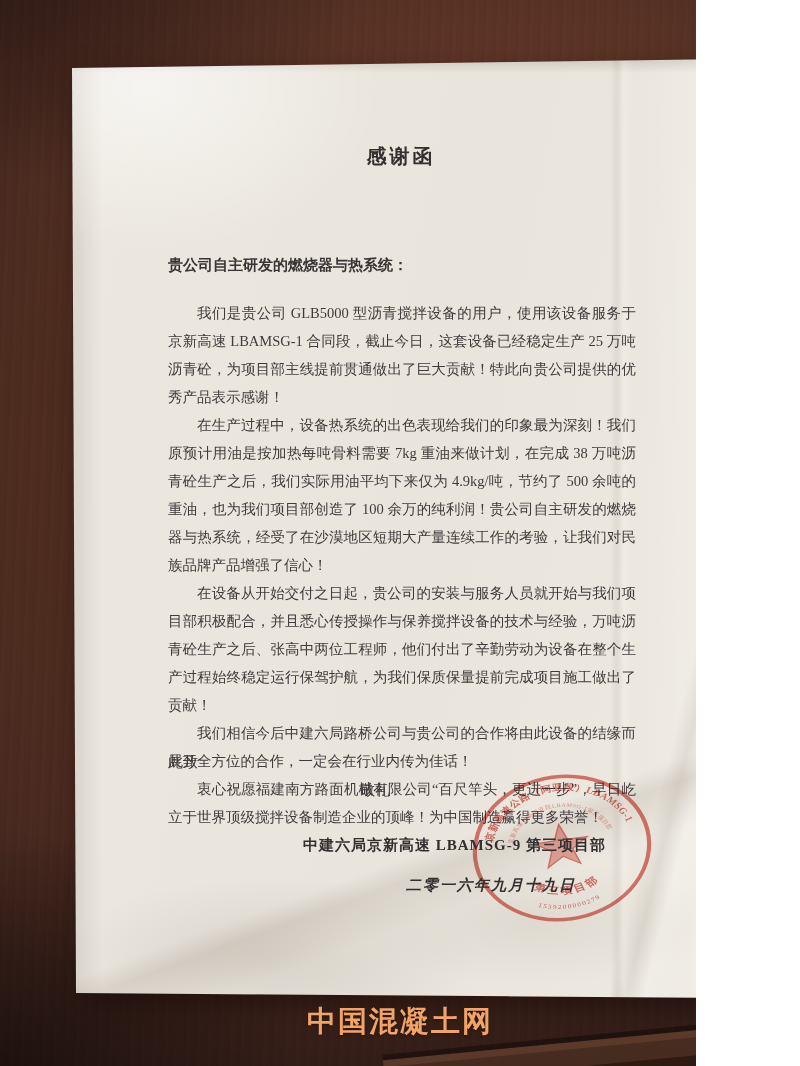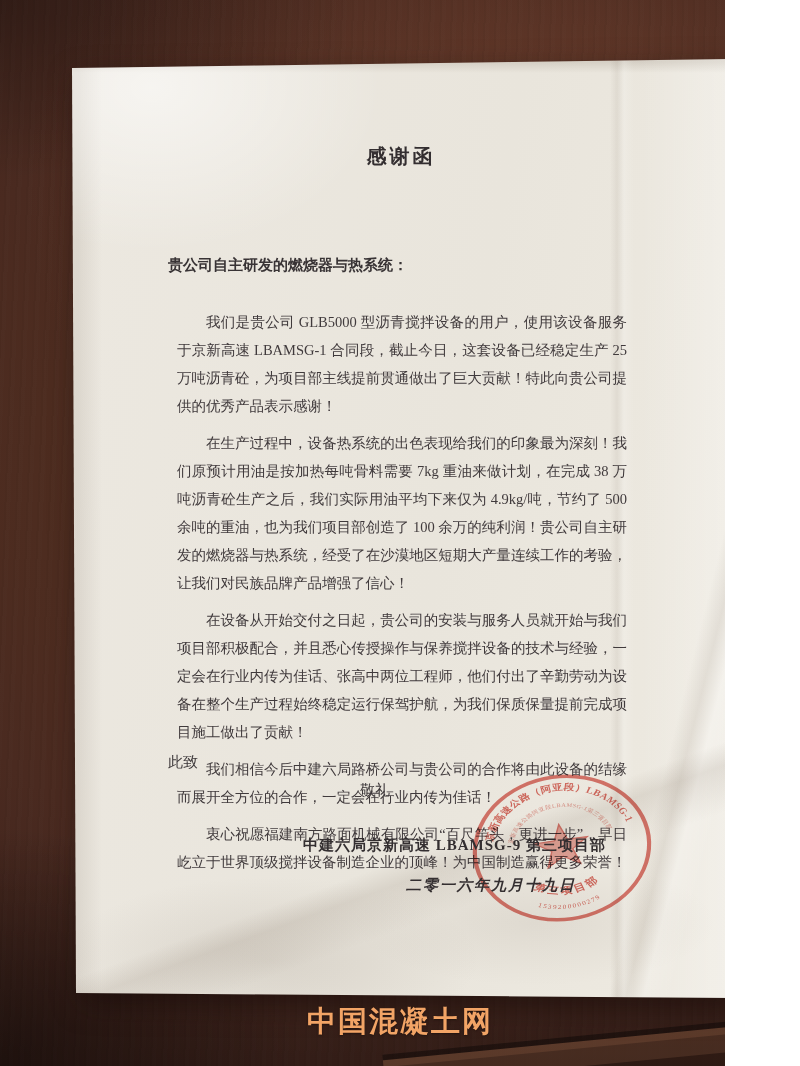--- a/index.html
+++ b/index.html
@@ -1,21 +1,20 @@
 <!DOCTYPE html>
 <html><head>
 <meta charset="utf-8">
 <style>
   html,body{margin:0;padding:0;}
   body{width:800px;height:1066px;overflow:hidden;font-family:"DejaVu Sans",sans-serif;}
   .scene{position:relative;width:696px;height:1066px;overflow:hidden;
     background:
       radial-gradient(ellipse 900px 700px at 78% 18%, rgba(130,75,52,.55), rgba(0,0,0,0) 60%),
       radial-gradient(ellipse 1100px 900px at 50% 45%, #53301f 0%, #4a2a20 45%, #3a211b 80%, #2f1a15 100%);
-    padding-left: 29px;
   }
   .wood-grain{position:absolute;inset:0;
     background:repeating-linear-gradient(92deg, rgba(0,0,0,.06) 0 2px, rgba(255,255,255,.015) 2px 6px, rgba(0,0,0,0) 6px 11px);
     opacity:.5;}
   .wood-vignette{position:absolute;inset:0;
     background:
       radial-gradient(ellipse 500px 400px at 0% 100%, rgba(0,0,0,.38), transparent 60%),
       radial-gradient(ellipse 600px 300px at 0% 0%, rgba(0,0,0,.25), transparent 60%),
       linear-gradient(to bottom, rgba(0,0,0,0) 78%, rgba(0,0,0,.22) 100%);}
   .table-edge{position:absolute;left:380px;top:1005px;width:520px;height:80px;
@@ -38,21 +37,21 @@
       linear-gradient(104deg, transparent 86%, rgba(120,104,88,.12) 88%, rgba(255,255,255,.2) 90%, transparent 93%),
       radial-gradient(ellipse 300px 120px at 30% 96%, rgba(115,100,85,.14), transparent 70%),
       radial-gradient(ellipse 260px 90px at 70% 92%, rgba(115,100,85,.10), transparent 70%);}
   .letter-text{font-family:"Liberation Serif","DejaVu Serif",serif;}
   .title{position:absolute;left:0;top:84px;width:658px;text-align:center;
     font-size:20px;font-weight:700;letter-spacing:3px;color:#332e30;}
   .recipient{position:absolute;left:96px;top:147px;font-size:14.5px;letter-spacing:1px;}
   .salutation{position:absolute;left:96px;top:197px;font-size:15px;font-weight:600;color:#383335;}
   .body-block{position:absolute;left:96px;top:240px;width:468px;font-size:14.5px;
     line-height:28px;text-align:justify;color:#403a3c;}
-  .body-block p{margin:9px;text-indent:2em;}
+  .body-block p{margin:0;text-indent:2em;}
   .cizhi{position:absolute;left:96px;top:694px;font-size:15px;}
   .jingli{position:absolute;left:288px;top:722px;font-size:15px;}
   .signature{position:absolute;right:127px;top:777px;font-size:15px;font-weight:600;
     letter-spacing:1px;color:#332e30;z-index:3;}
   .dateline{position:absolute;right:157px;top:817px;font-size:15px;font-weight:600;
     letter-spacing:2px;color:#332e30;z-index:3;font-style:italic;}
   .stamp{position:absolute;left:397px;top:713px;width:186px;height:152px;
     transform:rotate(-8deg);opacity:.78;mix-blend-mode:multiply;z-index:2;}
   .watermark{position:absolute;left:0;top:1002px;width:800px;text-align:center;
     font-size:29px;font-weight:700;letter-spacing:2px;color:#f2a466;
@@ -69,21 +68,21 @@
   <div class="paper-wrap">
     <div class="paper letter-text">
       <div class="creases"></div>
 
       <div class="title">感谢函</div>
       <div class="salutation">贵公司自主研发的燃烧器与热系统：</div>
 
       <div class="body-block">
         <p>我们是贵公司 GLB5000 型沥青搅拌设备的用户，使用该设备服务于京新高速 LBAMSG-1 合同段，截止今日，这套设备已经稳定生产 25 万吨沥青砼，为项目部主线提前贯通做出了巨大贡献！特此向贵公司提供的优秀产品表示感谢！</p>
         <p>在生产过程中，设备热系统的出色表现给我们的印象最为深刻！我们原预计用油是按加热每吨骨料需要 7kg 重油来做计划，在完成 38 万吨沥青砼生产之后，我们实际用油平均下来仅为 4.9kg/吨，节约了 500 余吨的重油，也为我们项目部创造了 100 余万的纯利润！贵公司自主研发的燃烧器与热系统，经受了在沙漠地区短期大产量连续工作的考验，让我们对民族品牌产品增强了信心！</p>
-        <p>在设备从开始交付之日起，贵公司的安装与服务人员就开始与我们项目部积极配合，并且悉心传授操作与保养搅拌设备的技术与经验，一定会在行业内传为佳话、张高中两位工程师，他们付出了辛勤劳动为设备在整个生产过程始终稳定运行保驾护航，为我们保质保量提前完成项目施工做出了贡献！</p>
+        <p>在设备从开始交付之日起，贵公司的安装与服务人员就开始与我们项目部积极配合，并且悉心传授操作与保养搅拌设备的技术与经验，万吨沥青砼生产之后、张高中两位工程师，他们付出了辛勤劳动为设备在整个生产过程始终稳定运行保驾护航，为我们保质保量提前完成项目施工做出了贡献！</p>
         <p>我们相信今后中建六局路桥公司与贵公司的合作将由此设备的结缘而展开全方位的合作，一定会在行业内传为佳话！</p>
         <p>衷心祝愿福建南方路面机械有限公司“百尺竿头，更进一步”，早日屹立于世界顶级搅拌设备制造企业的顶峰！为中国制造赢得更多荣誉！</p>
       </div>
 
       <div class="cizhi">此致</div>
       <div class="jingli">敬礼</div>
 
       <svg class="stamp" viewBox="0 0 200 200" preserveAspectRatio="none">
         <defs>
           <path id="arcTop" d="M 25.3 86 A 76 76 0 0 1 174.7 86" fill="none"></path>

